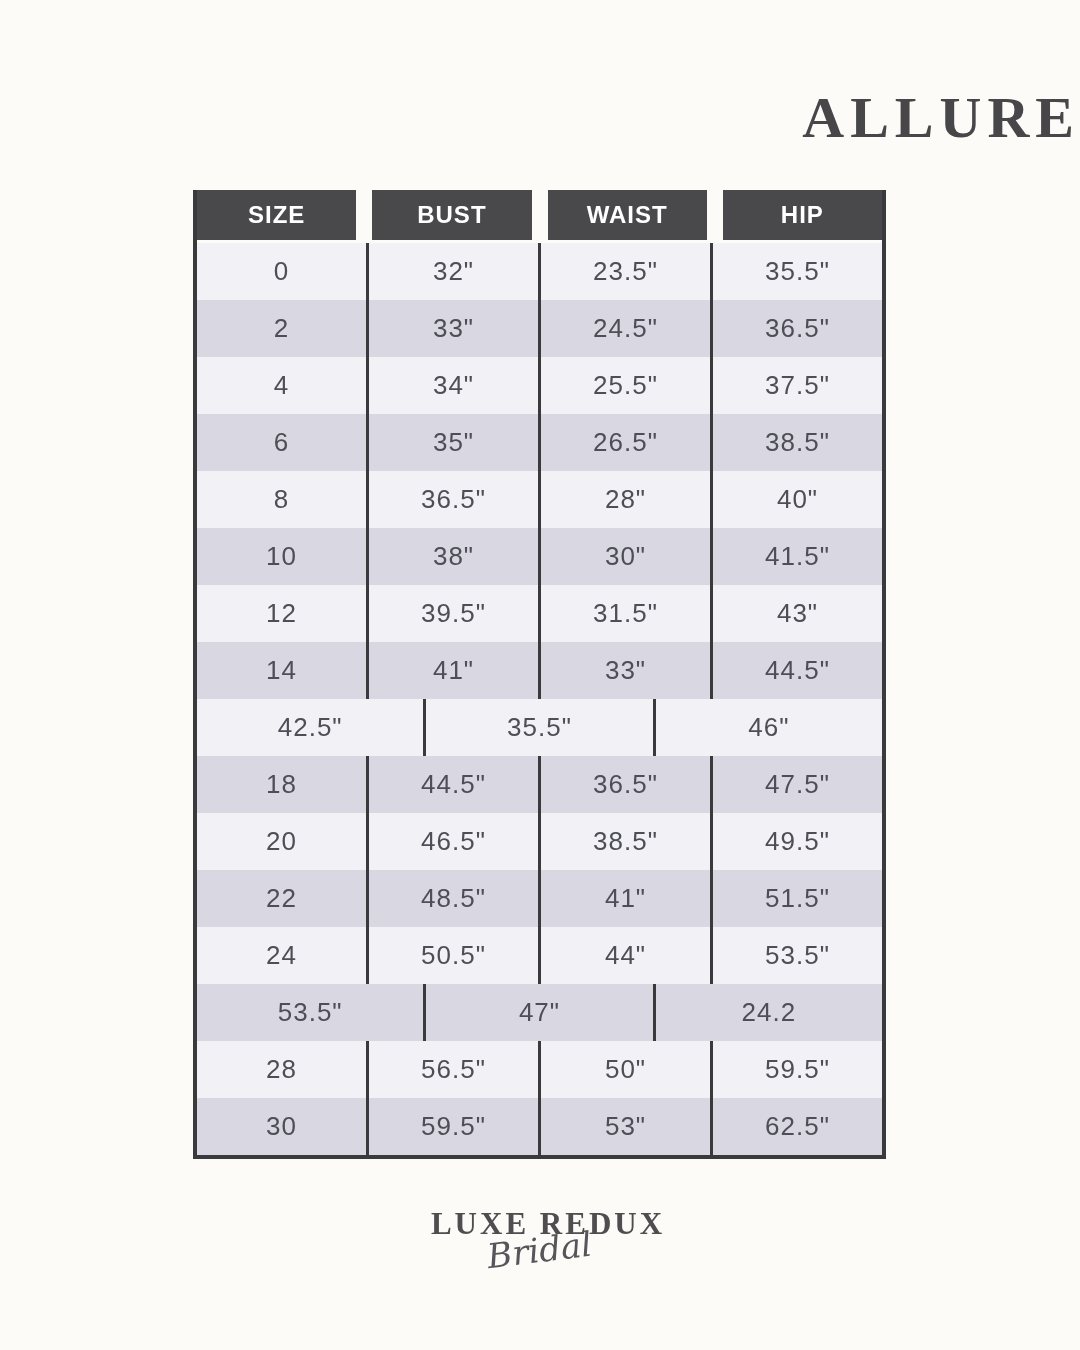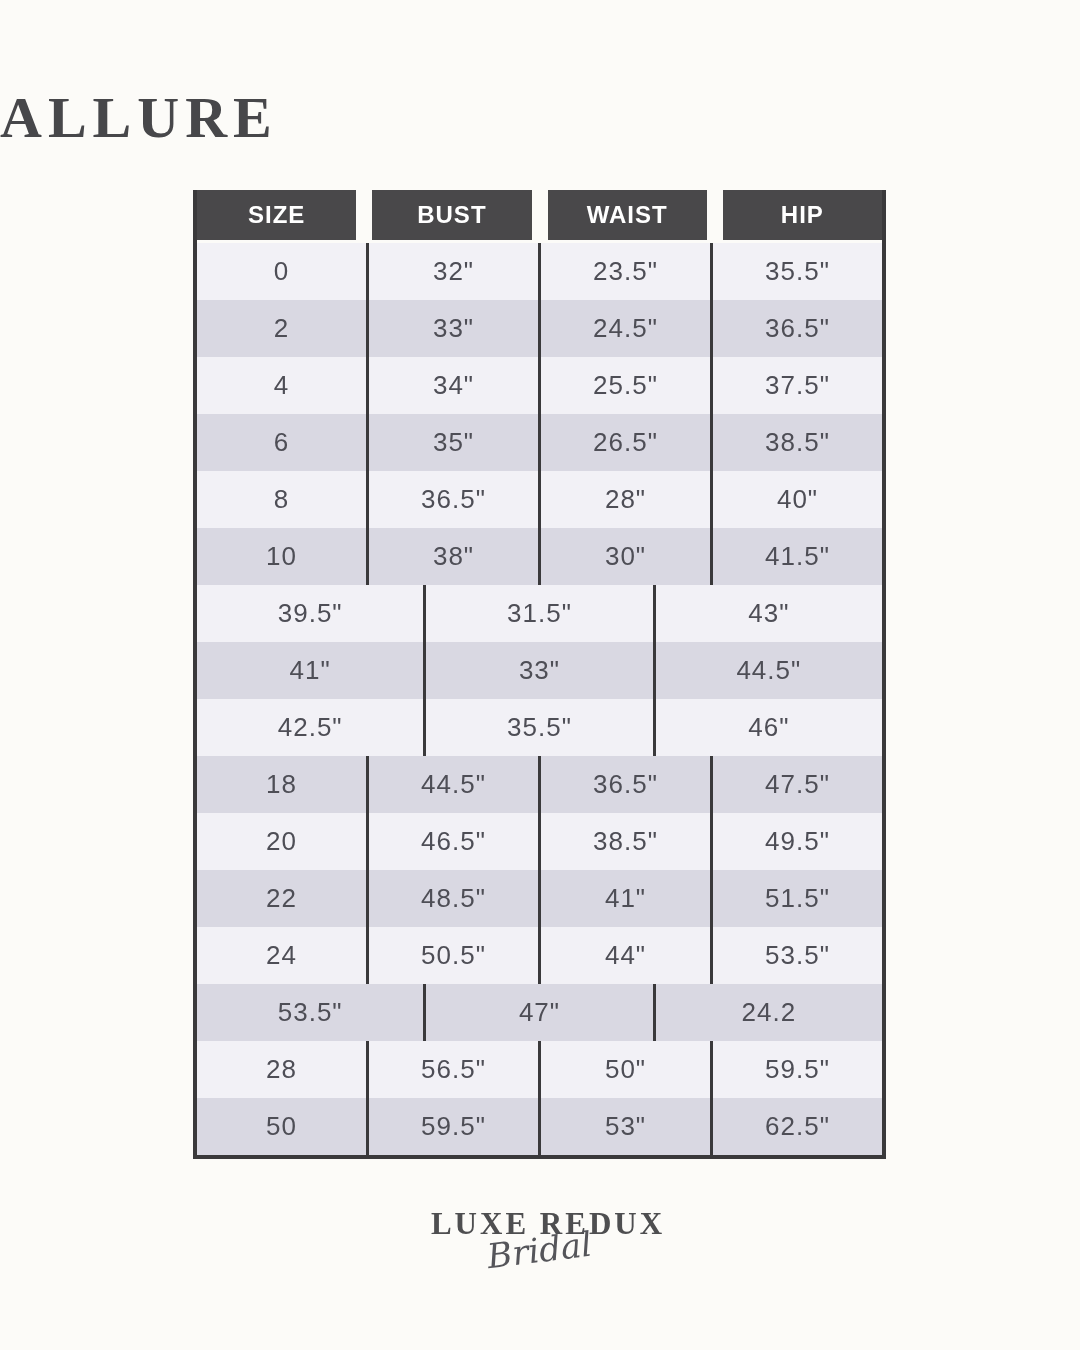--- a/index.html
+++ b/index.html
@@ -17,21 +17,21 @@
     width: 1080px; height: 1350px;
     background: var(--page-bg);
     font-family: "Liberation Sans", sans-serif;
     overflow: hidden;
   }
   .page { position: relative; width: 1080px; height: 1350px; }
 
   .title {
     position: absolute;
     top: 84px; left: 0; width: 100%;
-    text-align: left;
+    text-align: right;
     font-family: "Liberation Serif", serif;
     font-weight: 700;
     font-size: 58px;
     letter-spacing: 6px;
     color: var(--title-color);
   }
 
   .tbl {
     position: absolute;
     left: 193px; top: 190px; width: 693px;
@@ -134,25 +134,27 @@
           <div class="cell">28"</div>
           <div class="cell">40"</div>
         </div>
         <div class="row dark">
           <div class="cell">10</div>
           <div class="cell">38"</div>
           <div class="cell">30"</div>
           <div class="cell">41.5"</div>
         </div>
         <div class="row light">
+          <div class="cell">12</div>
           <div class="cell">39.5"</div>
           <div class="cell">31.5"</div>
           <div class="cell">43"</div>
         </div>
         <div class="row dark">
+          <div class="cell">14</div>
           <div class="cell">41"</div>
           <div class="cell">33"</div>
           <div class="cell">44.5"</div>
         </div>
         <div class="row light">
           <div class="cell">42.5"</div>
           <div class="cell">35.5"</div>
           <div class="cell">46"</div>
         </div>
         <div class="row dark">
@@ -184,21 +186,21 @@
           <div class="cell">47"</div>
           <div class="cell">24.2</div>
         </div>
         <div class="row light">
           <div class="cell">28</div>
           <div class="cell">56.5"</div>
           <div class="cell">50"</div>
           <div class="cell">59.5"</div>
         </div>
         <div class="row dark">
-          <div class="cell">50</div>
+          <div class="cell">30</div>
           <div class="cell">59.5"</div>
           <div class="cell">53"</div>
           <div class="cell">62.5"</div>
         </div>
       </div>
   </div>
 
   <div class="footer">
     <div class="brand">LUXE REDUX</div>
     <div class="brand-script">Bridal</div>

